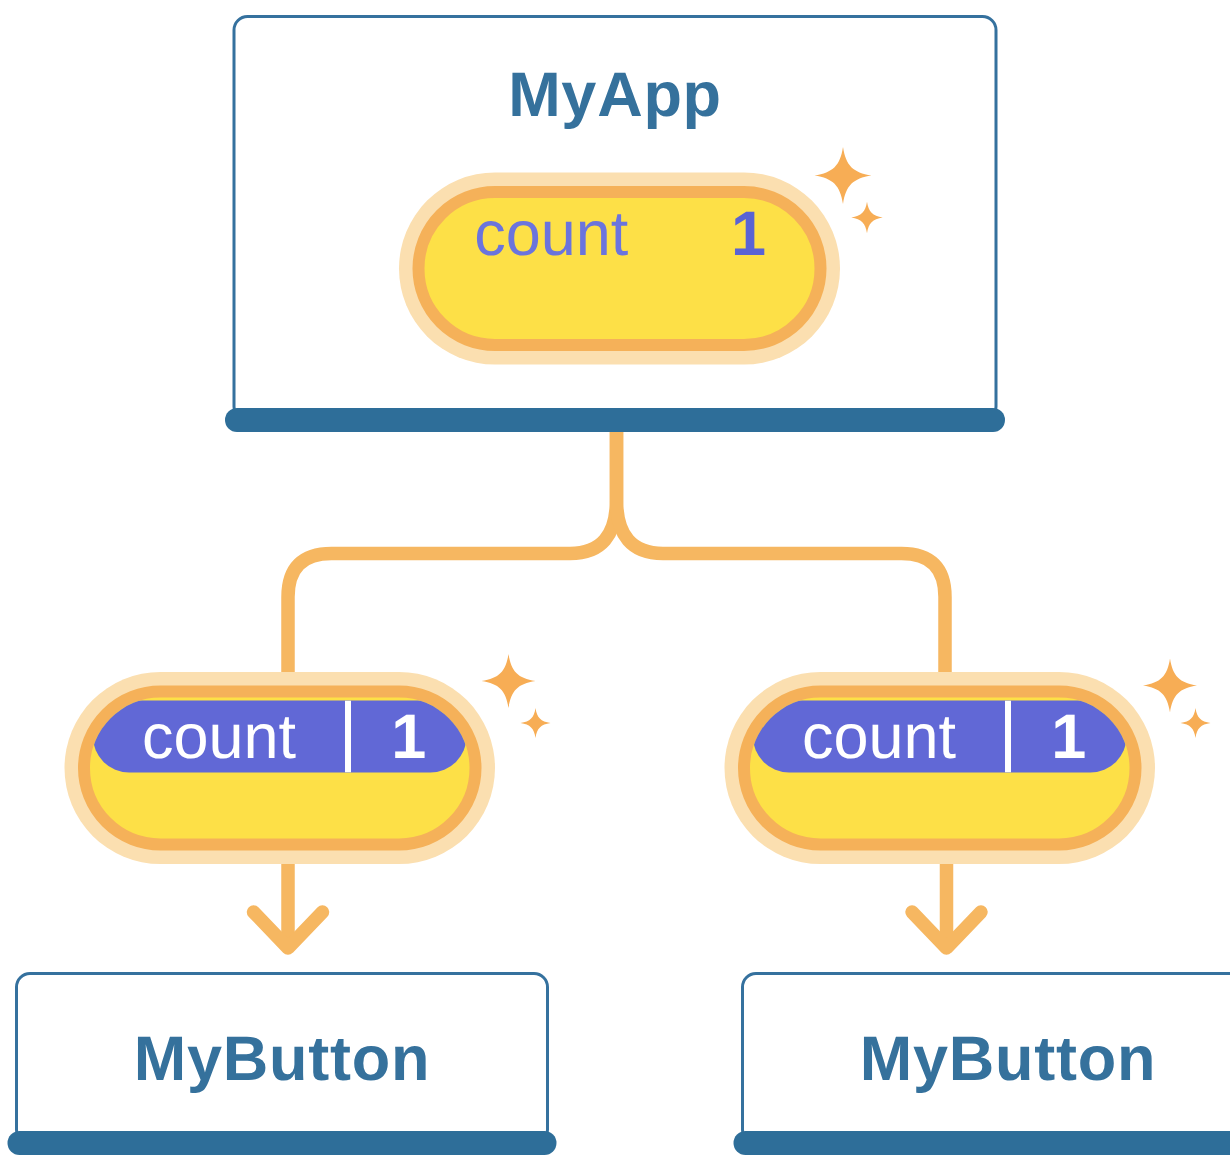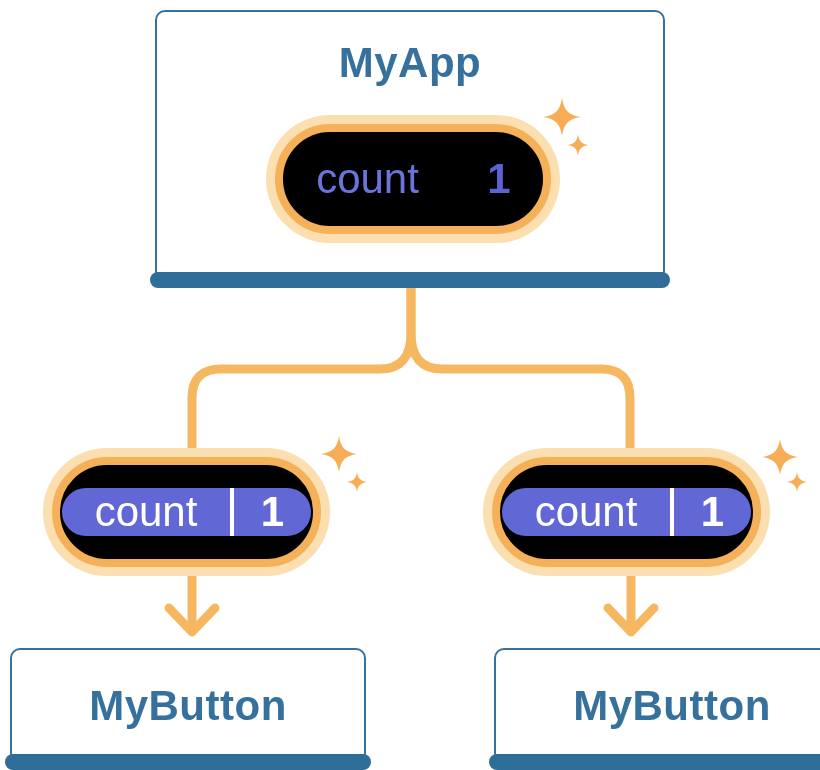--- a/index.html
+++ b/index.html
@@ -24,23 +24,23 @@
   .card-title{
     color:#35719C;font-size:42px;font-weight:600;letter-spacing:.5px;line-height:1;
   }
   .card-root{left:155px;top:10px;width:510px;height:271px;}
   .card-root .card-title{margin-top:30px;}
   .card-leaf{left:10px;top:648px;width:356px;height:115px;justify-content:center;}
   .card-leaf.right{left:494px;}
 
   
   .pill{
-    position:absolute;box-sizing:border-box;background:#000000;
+    position:absolute;box-sizing:border-box;background:#fde047;
     border:8px solid #F5B159;border-radius:60px;
-    box-shadow:0 0 0 9px #FBDFB0;z-index:2;display:flex;align-items:center;overflow:hidden;
+    box-shadow:0 0 0 9px #FBDFB0;z-index:2;display:flex;align-items:flex-start;overflow:hidden;
   }
   .pill-root{left:275px;top:124px;width:276px;height:110px;}
   .pill-cell{display:flex;align-items:center;justify-content:center;}
   .pill-root .pill-name{flex:1;color:#6B74DD;font-size:42px;}
   .pill-root .pill-divider{width:3px;background:#F5B159;}
   .pill-root .pill-value{width:88px;color:#5A63D4;font-size:42px;font-weight:700;}
 
   .pill-leaf{left:52px;top:457px;width:269px;height:110px;padding:0;}
   .pill-leaf.right{left:492px;}
   .pill-leaf-inner{

